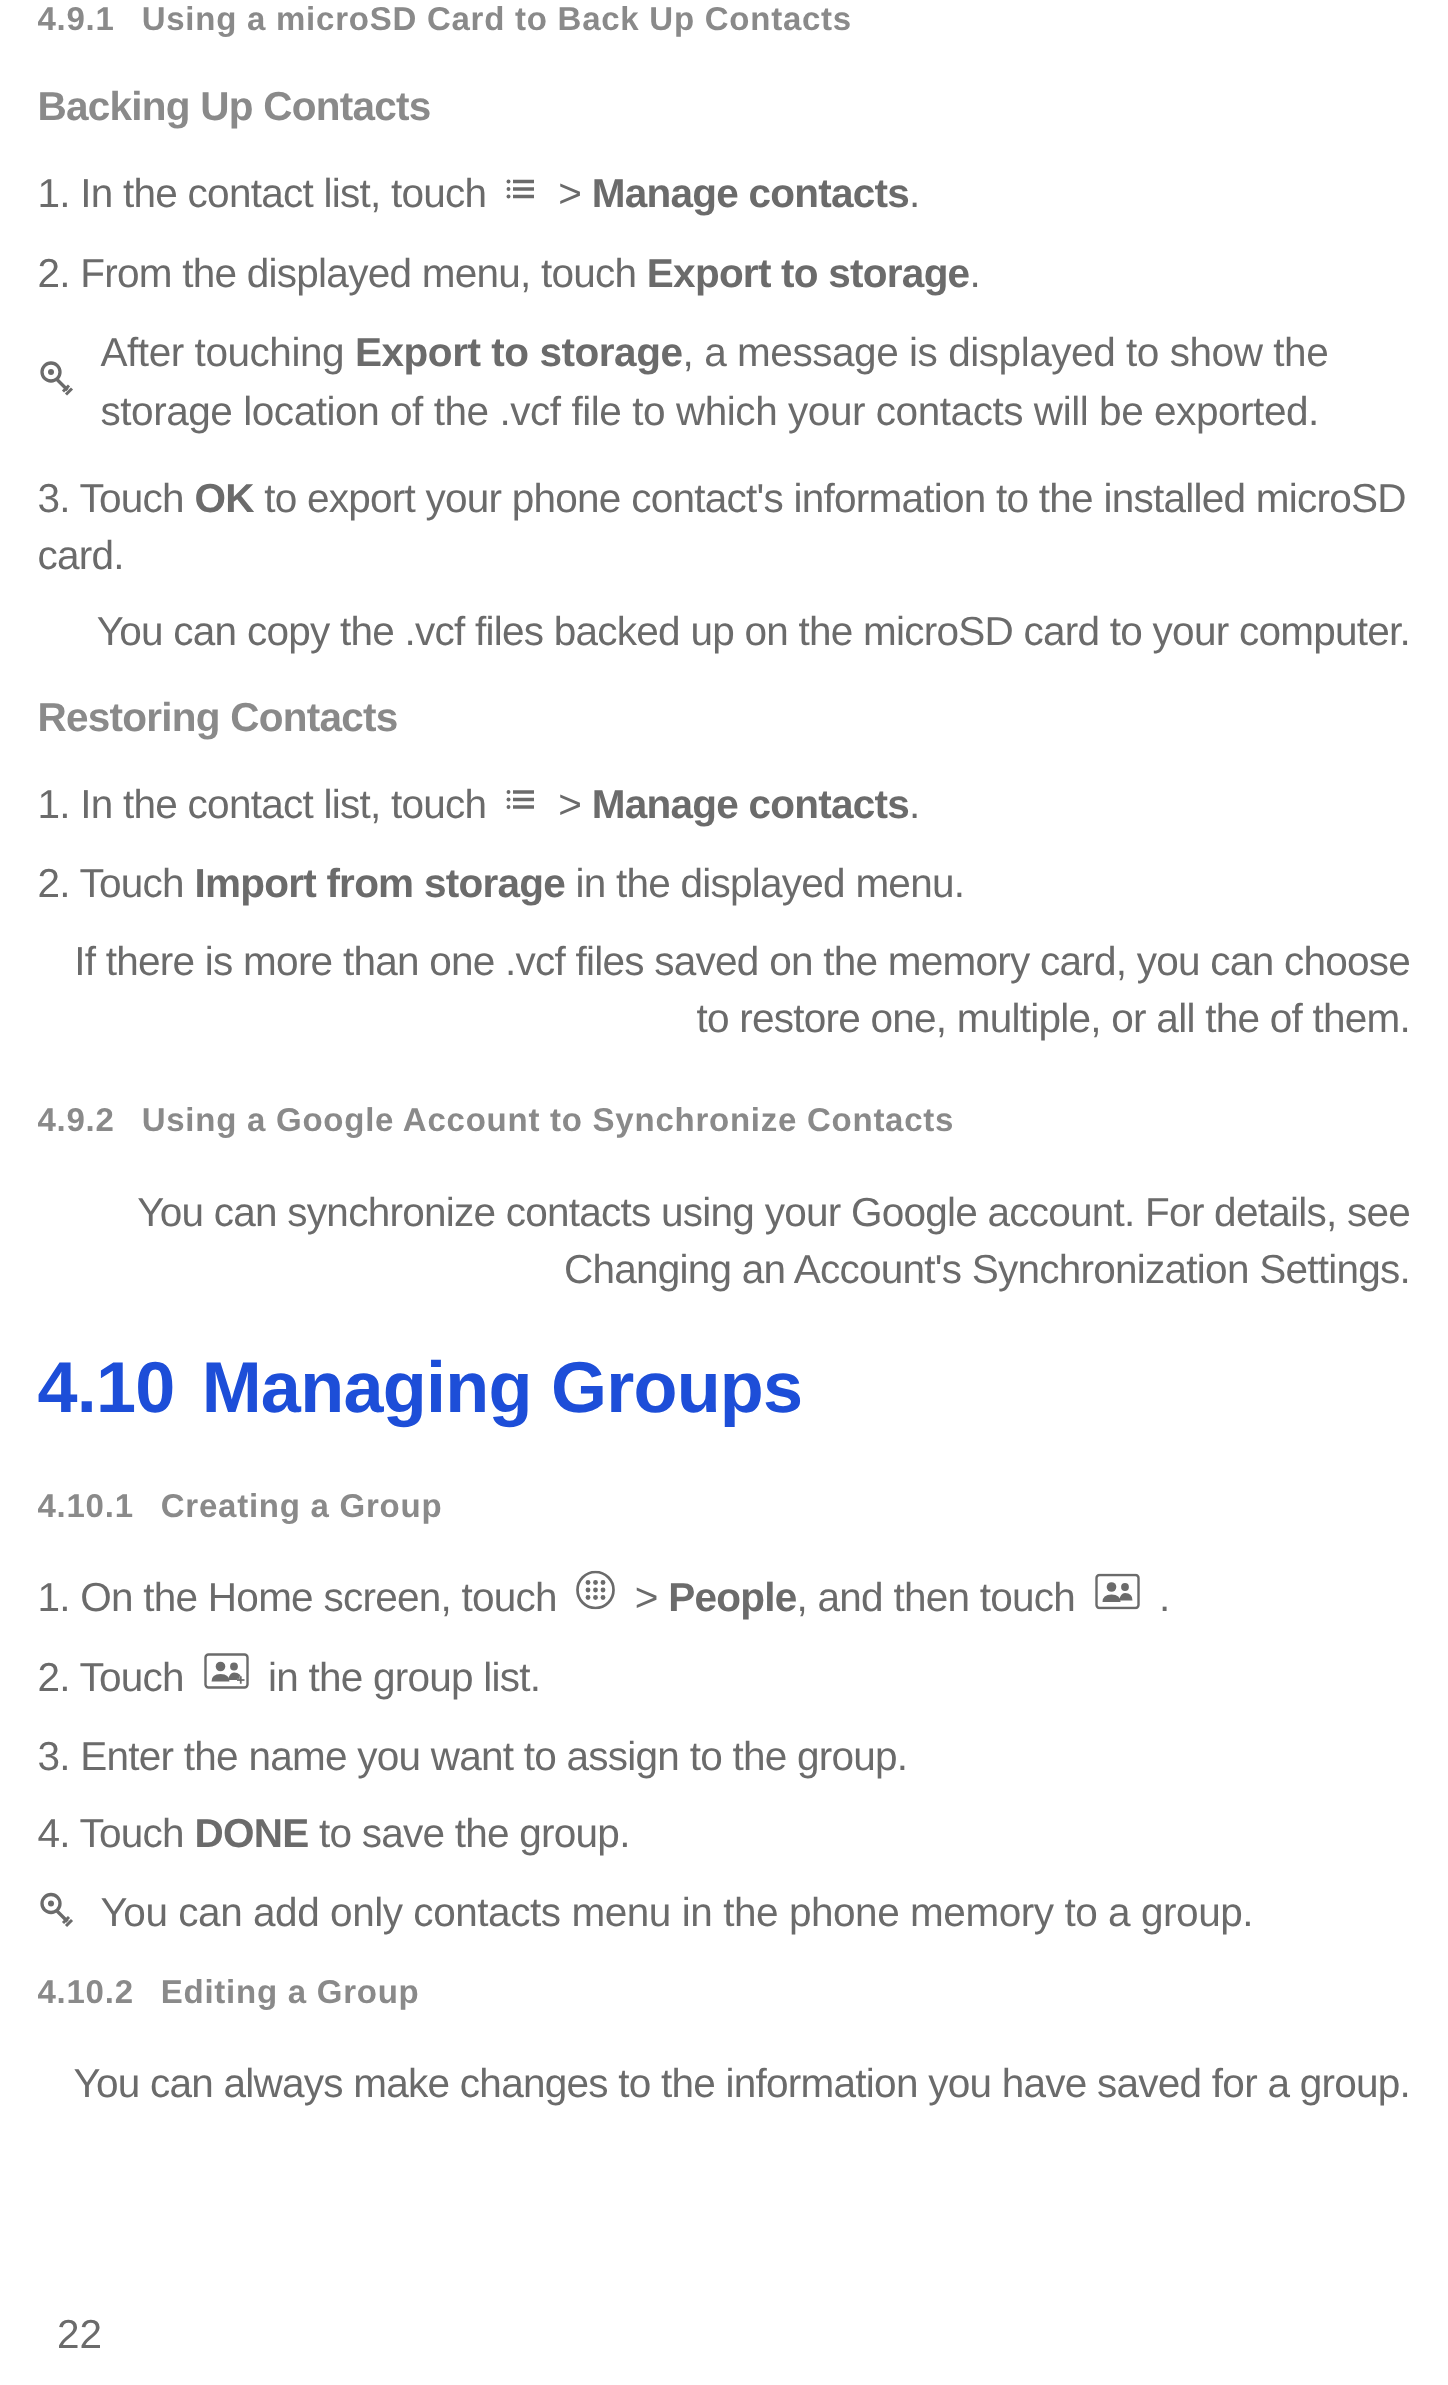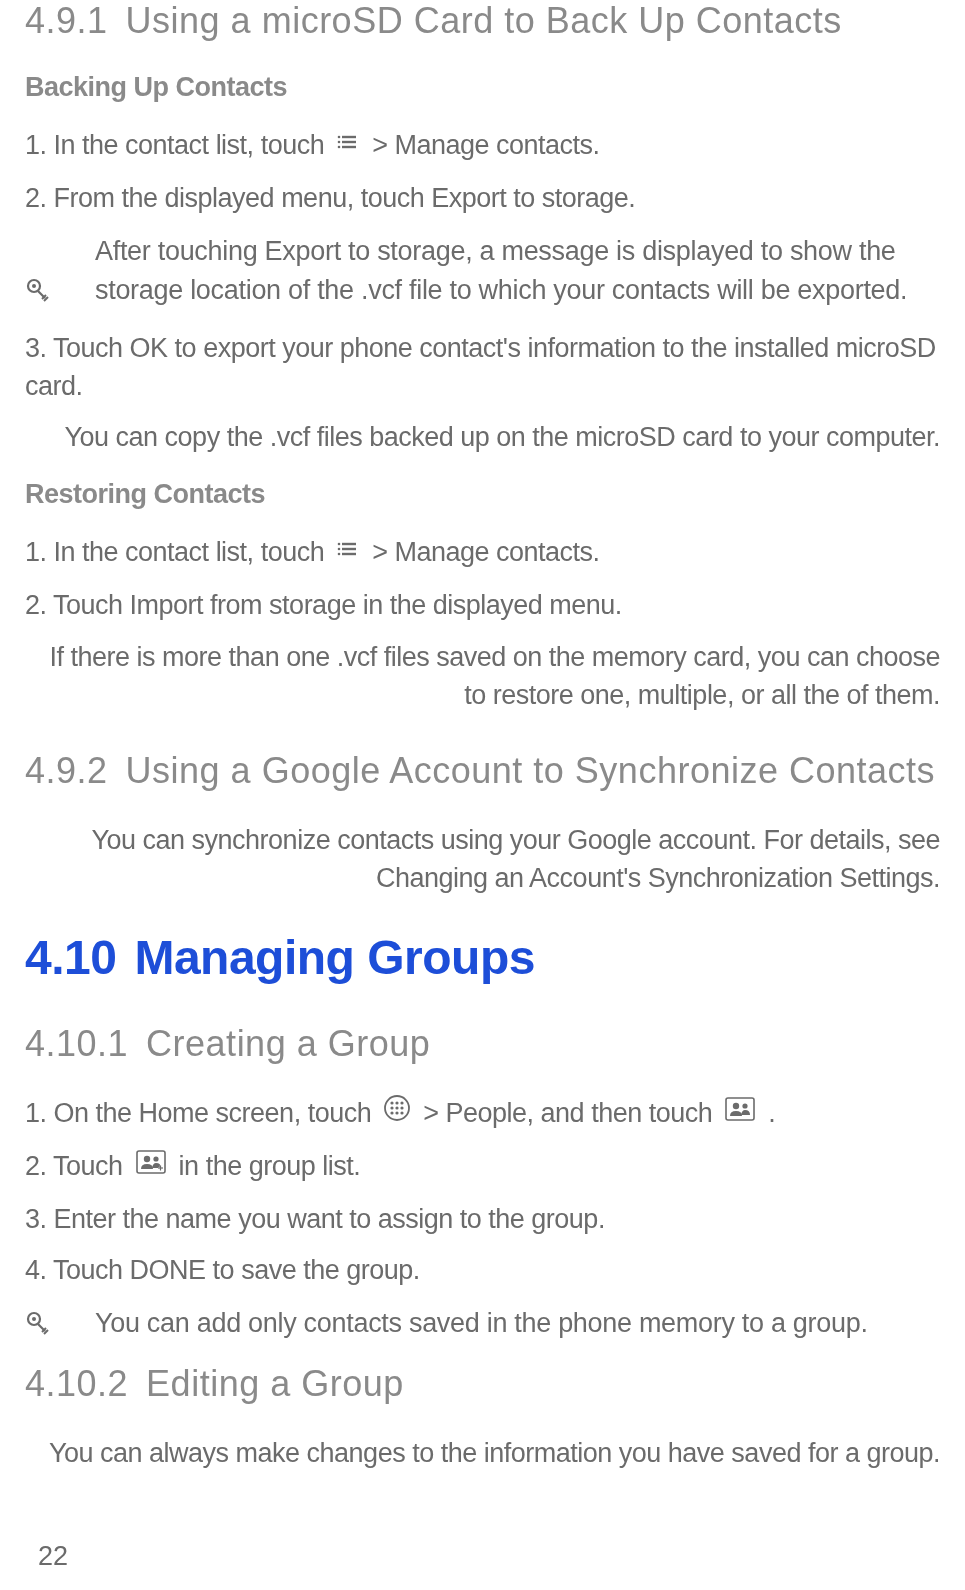--- a/index.html
+++ b/index.html
@@ -10,23 +10,23 @@
     body {
       width: 965px;
       height: 1590px;
       background: #ffffff;
       font-family: Arial, Helvetica, sans-serif;
       color: #6b6b6b;
       padding: 0 25px;
       position: relative;
     }
     .h3 {
-      font-size: 36px;
+      font-size: 22px;
       color: #8a8a8a;
-      font-weight: 400;
+      font-weight: 700;
       letter-spacing: 0.5px;
       margin-bottom: 30px;
     }
     .h3-num {
       display: inline-block;
       margin-right: 18px;
     }
     .h4 {
       font-size: 27px;
       color: #8a8a8a;
@@ -43,28 +43,27 @@
     }
     .body-para {
       font-size: 27px;
       color: #6b6b6b;
       line-height: 1.4;
       margin-bottom: 22px;
       letter-spacing: -0.5px;
       text-align: right;
     }
     .bold {
-      font-weight: normal;
+      font-weight: bold;
     }
     .note-block {
       display: flex;
-      align-items: flex-end;
+      align-items: center;
       margin-bottom: 20px;
       margin-top: 10px;
-      gap: 28px;
     }
     .note-icon {
       flex-shrink: 0;
       width: 30px;
       margin-right: 12px;
       margin-top: 4px;
     }
     .note-text {
       font-size: 27px;
       color: #6b6b6b;
@@ -245,21 +244,21 @@
 <div class="note-block">
   <span class="note-icon">
     <svg width="28" height="28" viewBox="0 0 28 28">
       <circle cx="9" cy="8" r="6" fill="none" stroke="#6b6b6b" stroke-width="2.2"></circle>
       <circle cx="9" cy="8" r="2" fill="#6b6b6b"></circle>
       <path d="M 13 13 L 20 20" stroke="#6b6b6b" stroke-width="2.2" fill="none"></path>
       <path d="M 17 21 L 21 17" stroke="#6b6b6b" stroke-width="2" fill="none"></path>
       <path d="M 19 23 L 23 19" stroke="#6b6b6b" stroke-width="2" fill="none"></path>
     </svg>
   </span>
-  <span class="note-text">You can add only contacts saved in the phone memory to a group.</span>
+  <span class="note-text">You can add only contacts menu in the phone memory to a group.</span>
 </div>
 
 <div class="h3" style="">
   <span class="h3-num">4.10.2</span><span>Editing a Group</span>
 </div>
 
 <div class="body-para">You can always make changes to the information you have saved for a group.</div>
 
 <div class="page-number">22</div>
 

